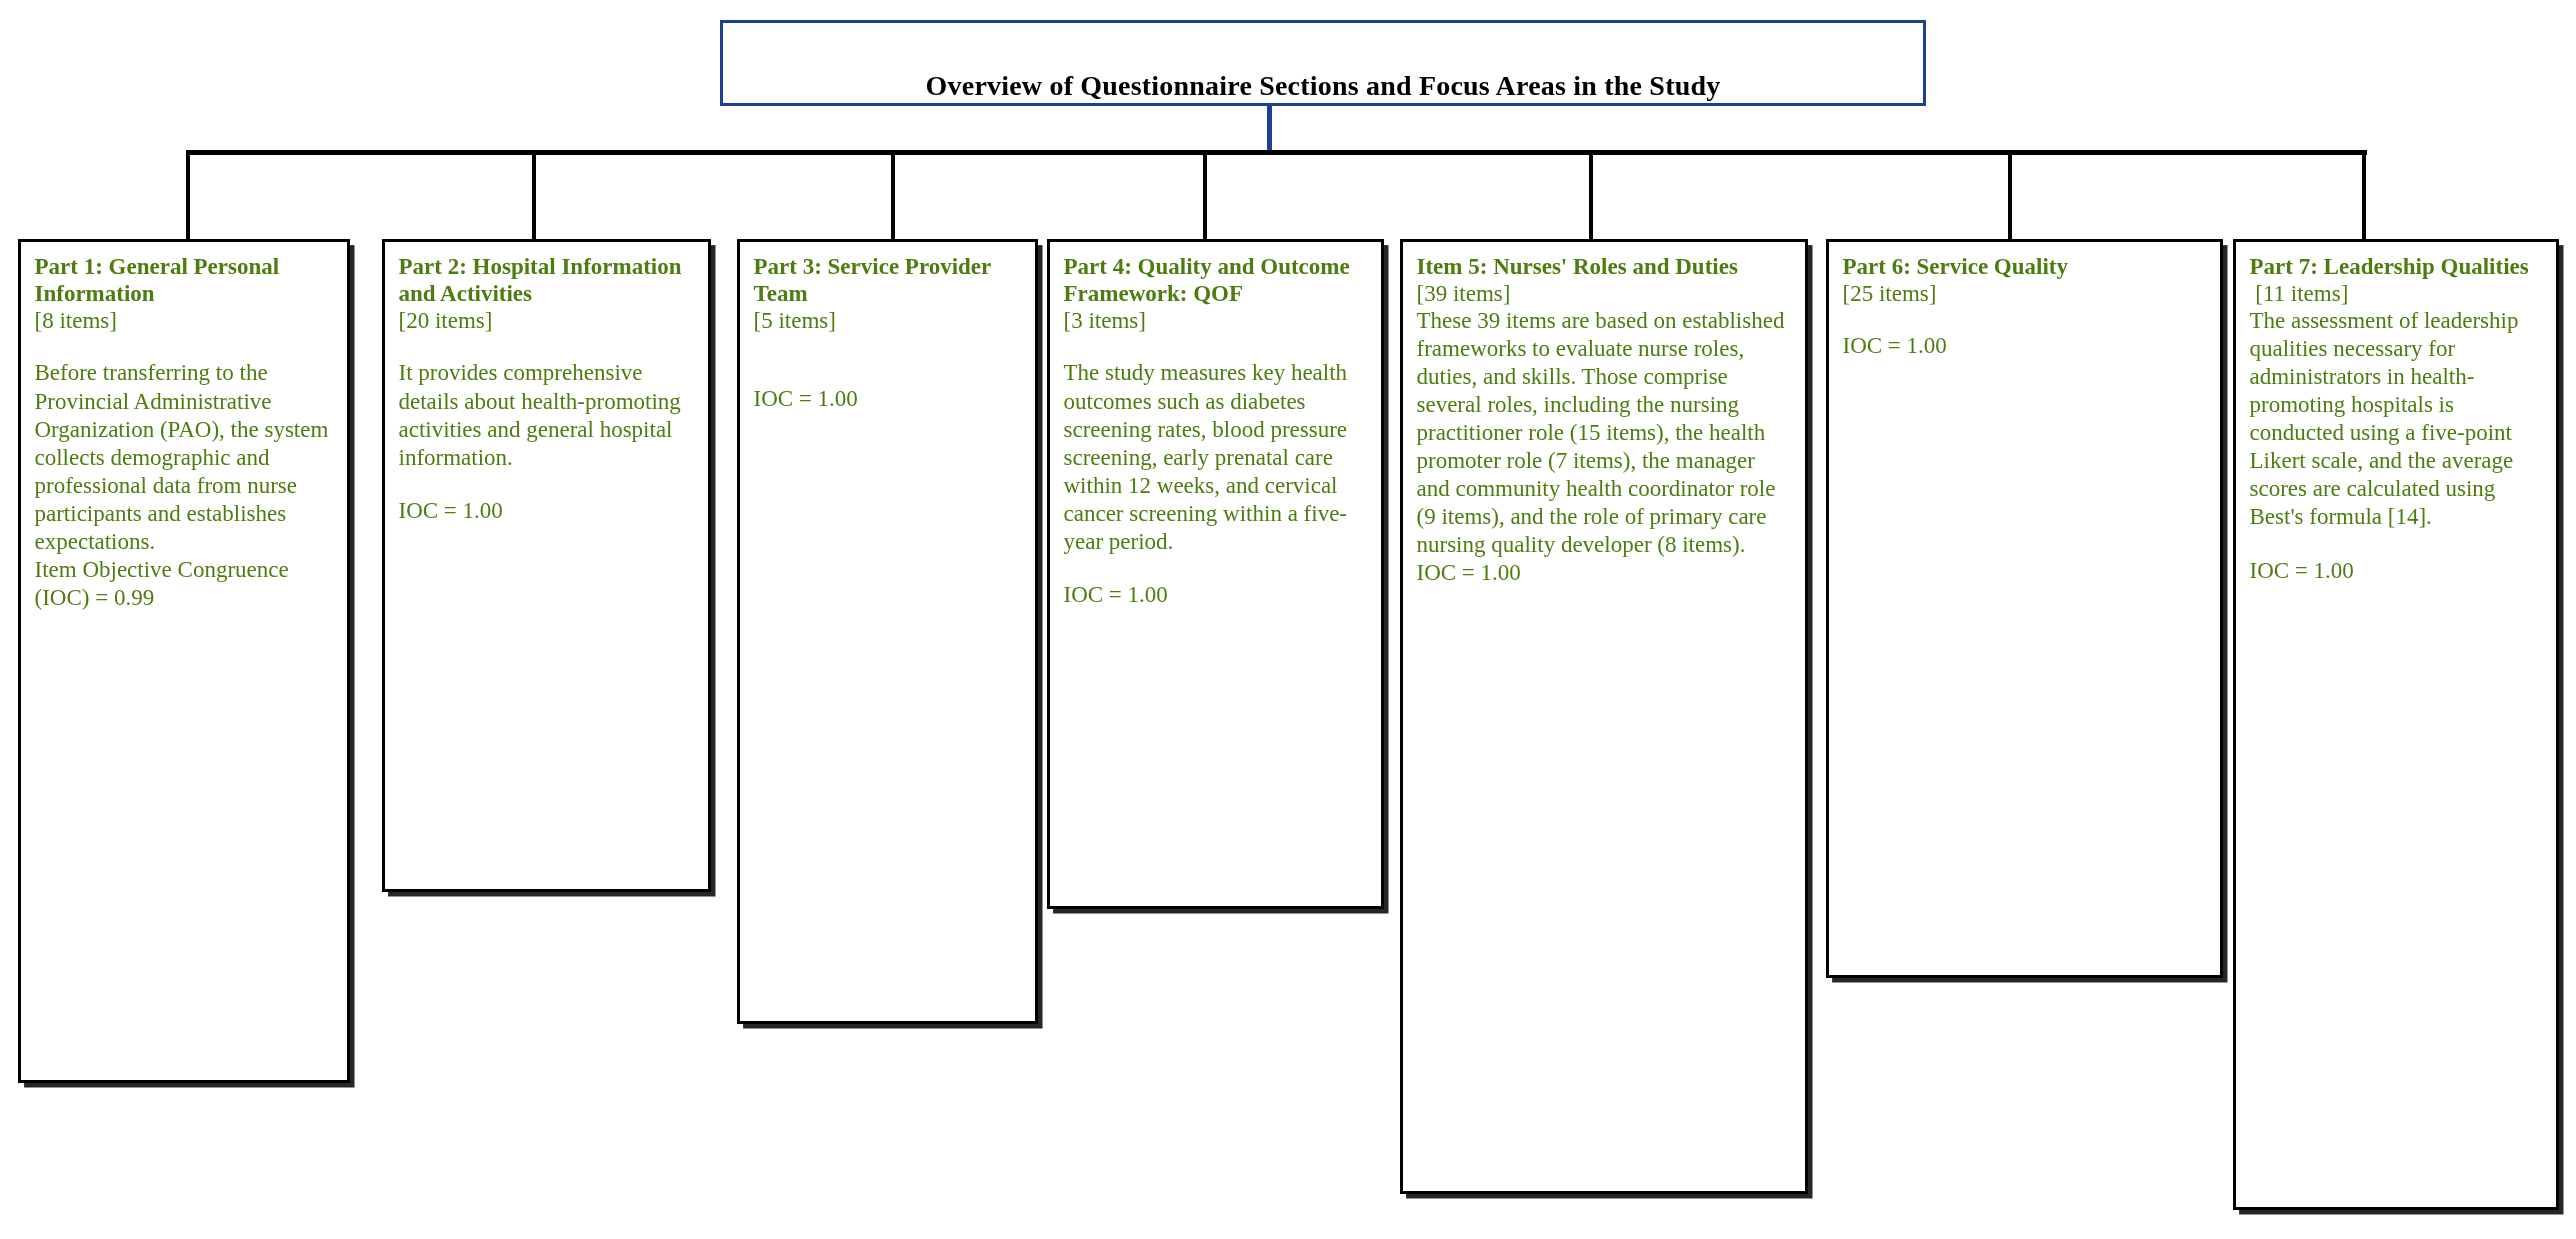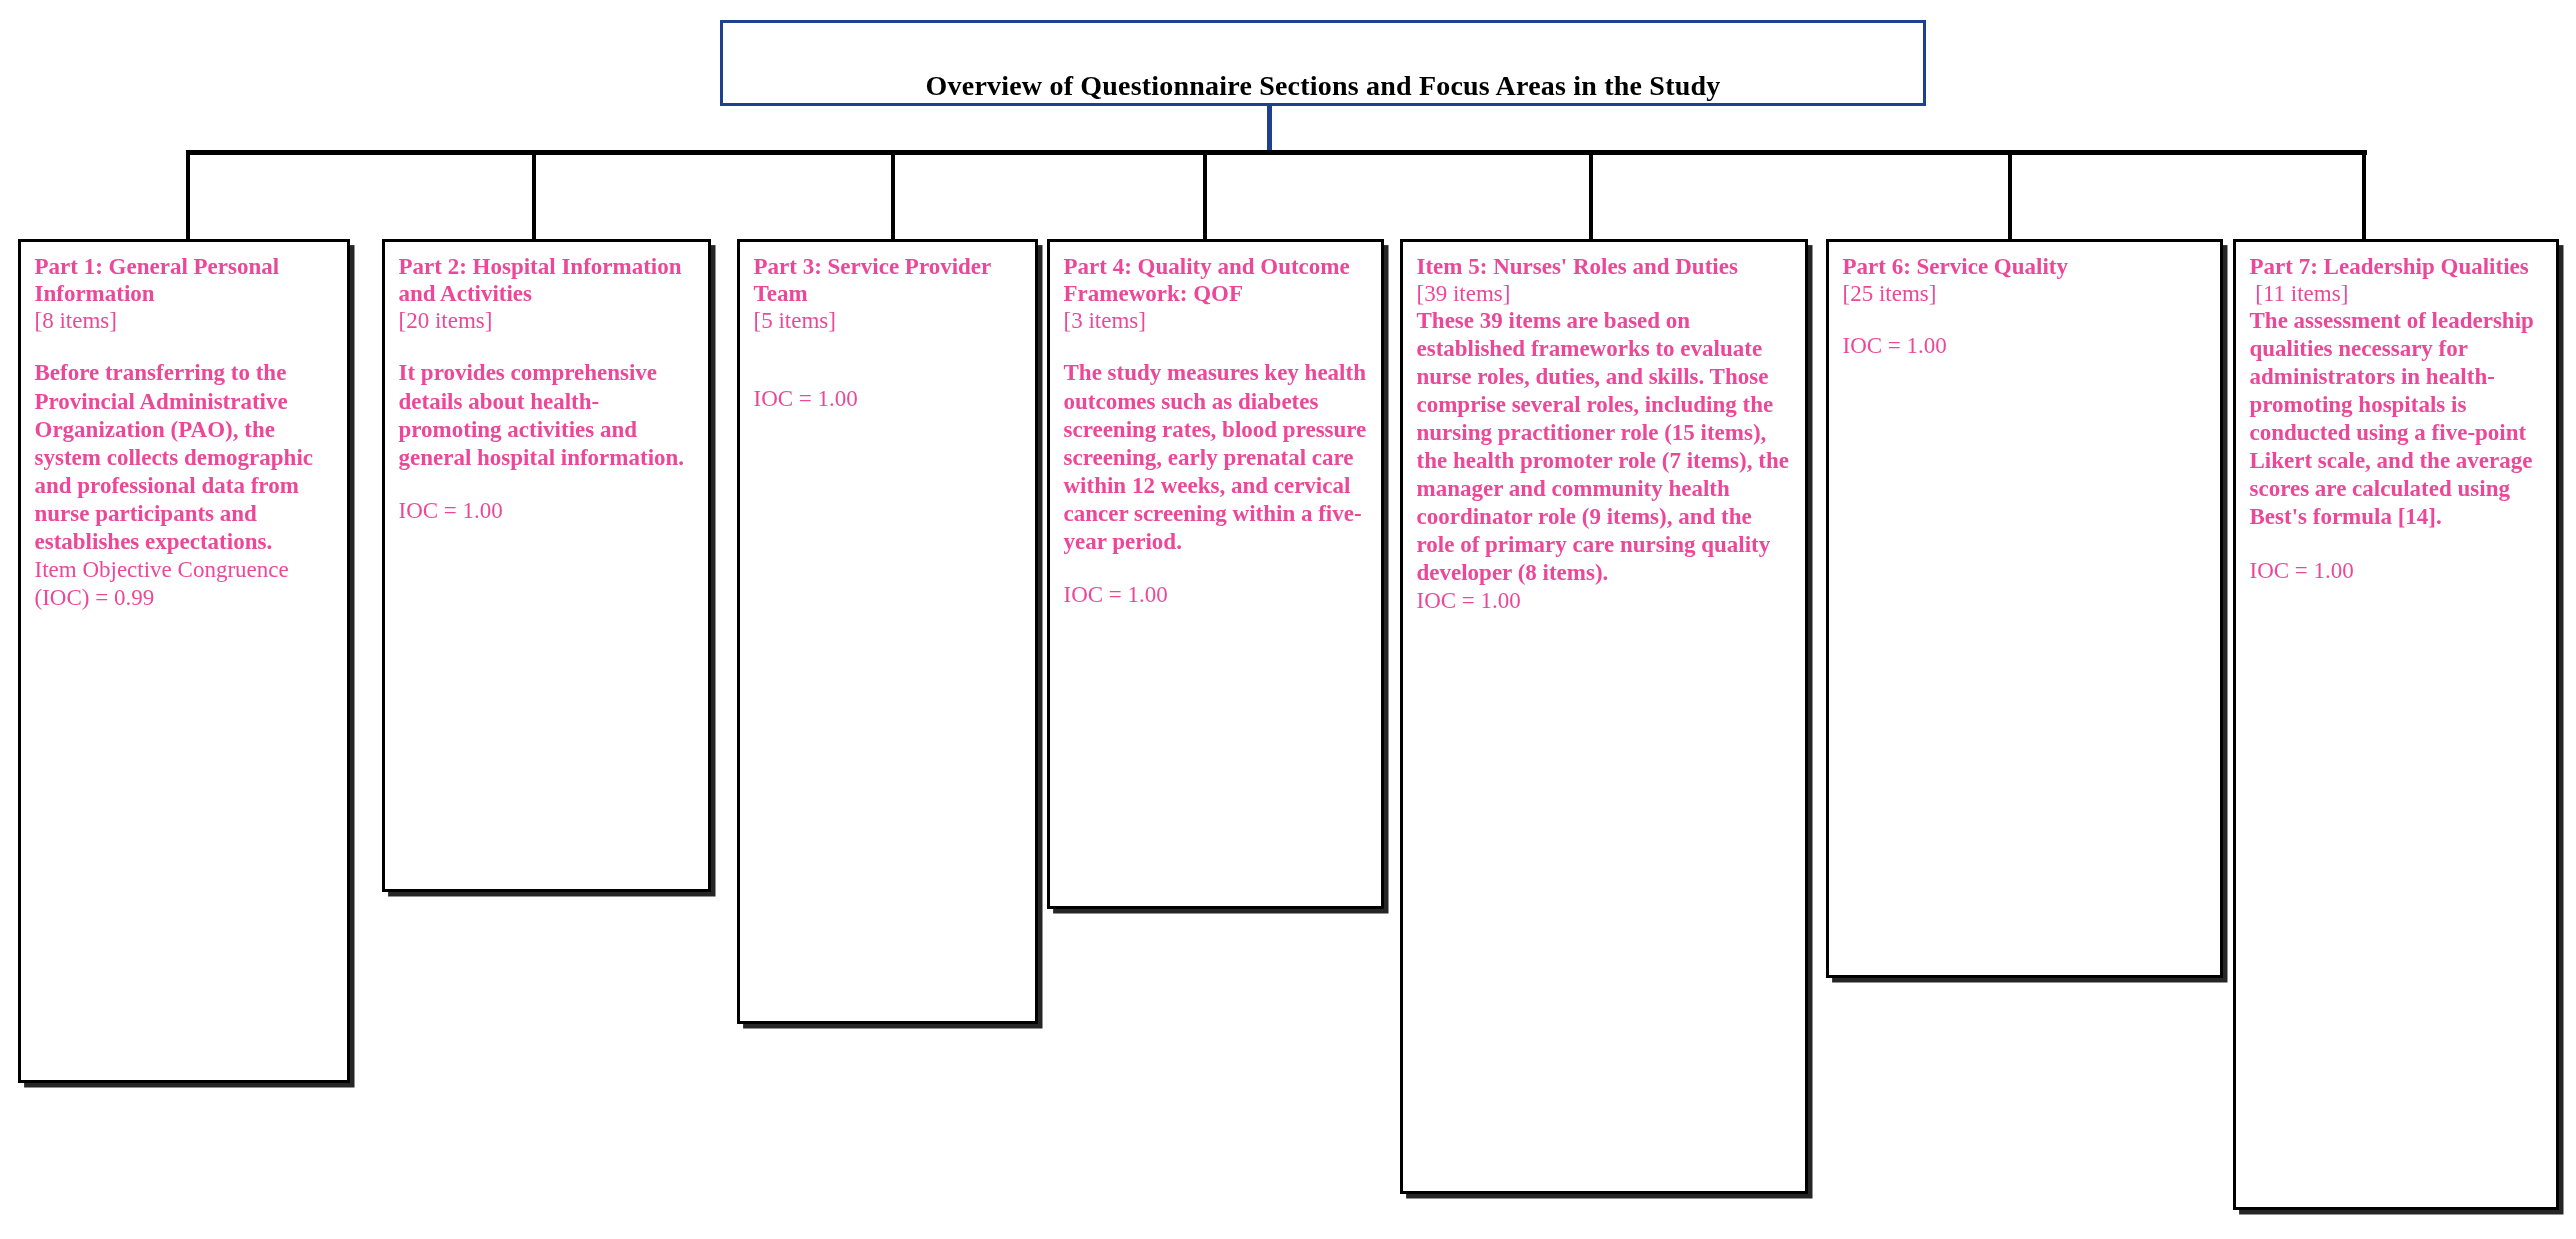--- a/index.html
+++ b/index.html
@@ -64,39 +64,39 @@
   }
 
   
   .part-box {
     position: absolute;
     background: #ffffff;
     border: 3px solid #000000;
     box-sizing: border-box;
     box-shadow: 5.3px 5.3px 0 -0.8px rgba(0,0,0,0.85);
     padding: 10.5px 13.5px 9px 13.5px;
-    color: #ec4899;
+    color: #4d7c0f;
   }
   .part-title {
     font-size: 23px;
     font-weight: bold;
     line-height: 1.18;
     margin: 0 0 0 0;
     white-space: pre-line;
   }
   .part-items {
     font-size: 23px;
     font-weight: normal;
     line-height: 1.18;
     margin: 0;
     white-space: pre;
   }
   .part-desc {
     font-size: 23px;
-    font-weight: bold;
+    font-weight: normal;
     line-height: 1.22;
     margin: 0;
     text-align: left;
   }
   .gap-para {
     height: 25.6px;
   }
   .part-ioc {
     font-size: 23px;
     line-height: 1.22;

